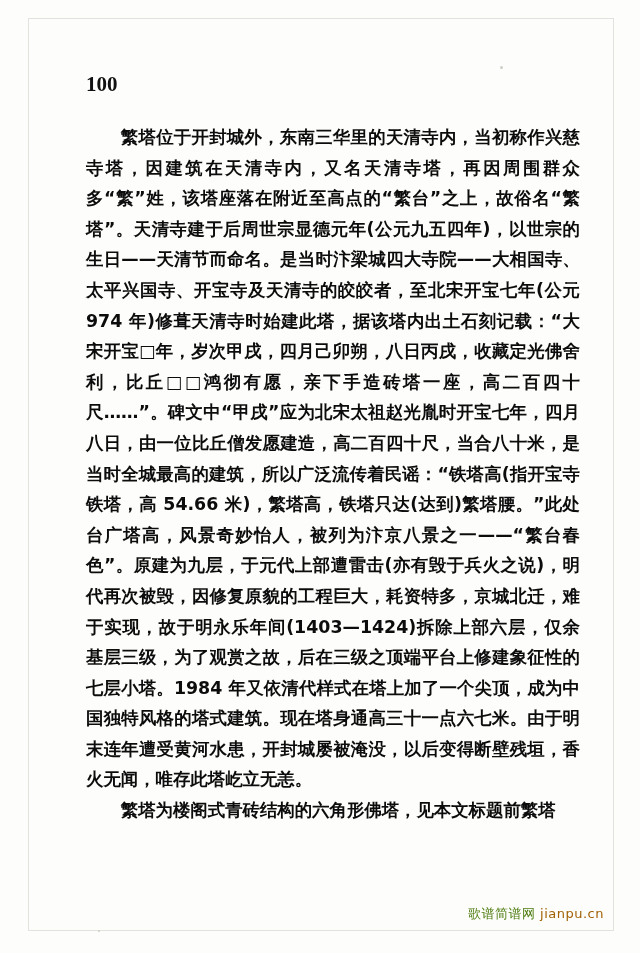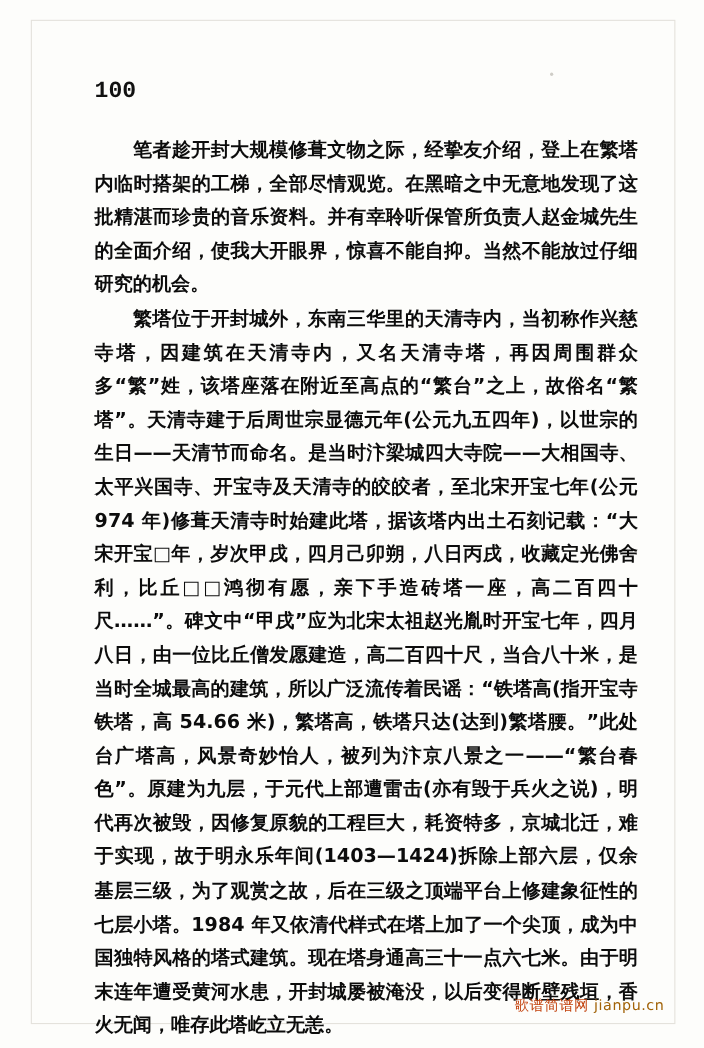--- a/index.html
+++ b/index.html
@@ -33,21 +33,21 @@
     top: 70px;
     height: 34px;
   }
   .page-number {
     position: absolute;
     left: 30px;
     top: 2px;
     font-size: 21px;
     font-weight: bold;
     color: #111;
-    font-family: Liberation Mono, monospace;
+    font-family: Liberation Serif, serif;
   }
   .running-title {
     position: absolute;
     left: 0;
     right: 0;
     top: 0;
     text-align: center;
     font-size: 21px;
     font-weight: bold;
     letter-spacing: 2px;
@@ -77,41 +77,40 @@
   }
   .watermark {
     position: absolute;
     right: 36px;
     bottom: 30px;
     font-size: 13px;
     color: #9b9b9b;
     font-family: "DejaVu Sans", sans-serif;
     letter-spacing: 0.5px;
   }
-  .watermark .cn { color: #c2410c; }
+  .watermark .cn { color: #4d7c0f; }
   .watermark .dom { color: #a16207; }
   .speck {
     position: absolute;
     background: #cfcdc7;
     border-radius: 50%;
   }
 </style>
 </head>
 <body>
 
 <div class="page">
 
   <div class="page-frame"></div>
 
   <div class="header">
     <div class="page-number">100</div>
   </div>
 
   <div class="body-text">
-    <p class="para">笔者趁开封大规模修葺文物之际，经挚友介绍，登上在繁塔内临时搭架的工梯，全部尽情观览。在黑暗之中无意地发现了这批精湛而珍贵的音乐资料。并有幸聆听保管所负责人赵金城先生的全面介绍，使我大开眼界，惊喜不能自抑。当然不能放过仔细研究的机会。</p>
     <p class="para">繁塔位于开封城外，东南三华里的天清寺内，当初称作兴慈寺塔，因建筑在天清寺内，又名天清寺塔，再因周围群众多“繁”姓，该塔座落在附近至高点的“繁台”之上，故俗名“繁塔”。天清寺建于后周世宗显德元年(公元九五四年)，以世宗的生日——天清节而命名。是当时汴梁城四大寺院——大相国寺、太平兴国寺、开宝寺及天清寺的皎皎者，至北宋开宝七年(公元 974 年)修葺天清寺时始建此塔，据该塔内出土石刻记载：“大宋开宝□年，岁次甲戌，四月己卯朔，八日丙戌，收藏定光佛舍利，比丘□□鸿彻有愿，亲下手造砖塔一座，高二百四十尺……”。碑文中“甲戌”应为北宋太祖赵光胤时开宝七年，四月八日，由一位比丘僧发愿建造，高二百四十尺，当合八十米，是当时全城最高的建筑，所以广泛流传着民谣：“铁塔高(指开宝寺铁塔，高 54.66 米)，繁塔高，铁塔只达(达到)繁塔腰。”此处台广塔高，风景奇妙怡人，被列为汴京八景之一——“繁台春色”。原建为九层，于元代上部遭雷击(亦有毁于兵火之说)，明代再次被毁，因修复原貌的工程巨大，耗资特多，京城北迁，难于实现，故于明永乐年间(1403—1424)拆除上部六层，仅余基层三级，为了观赏之故，后在三级之顶端平台上修建象征性的七层小塔。1984 年又依清代样式在塔上加了一个尖顶，成为中国独特风格的塔式建筑。现在塔身通高三十一点六七米。由于明末连年遭受黄河水患，开封城屡被淹没，以后变得断壁残垣，香火无闻，唯存此塔屹立无恙。</p>
     <p class="para">繁塔为楼阁式青砖结构的六角形佛塔，见本文标题前繁塔</p>
   </div>
 
   <div class="watermark">
     <span class="cn">歌谱简谱网</span>
     <span class="dom">jianpu.cn</span>
   </div>
 
   <div class="speck" style="left:500px; top:66px; width:3px; height:3px;"></div>

